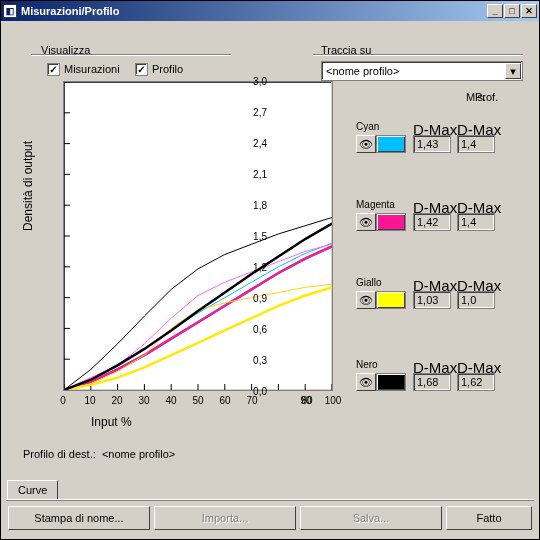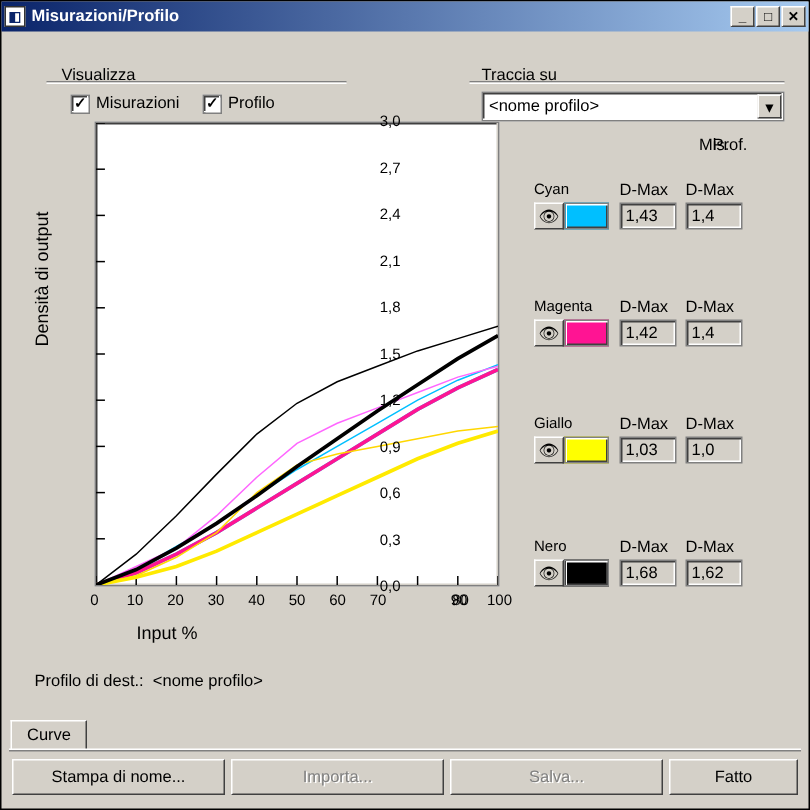--- a/index.html
+++ b/index.html
@@ -19,21 +19,21 @@
   .dropdown { position:absolute; height:20px; background:#fff; border:1px solid #808080; box-shadow: inset -1px -1px #fff, inset 1px 1px #404040; display:flex; align-items:center; padding-left:4px; }
   .dropdown .dd-arrow { position:absolute; right:1px; top:1px; bottom:1px; width:16px; background:#d4d0c8; border:1px solid #fff; border-right-color:#404040; border-bottom-color:#404040; display:flex;align-items:center;justify-content:center; }
   .plot-area { position:absolute; left:62px; top:60px; width:270px; height:310px; background:#fff; border:1px solid #808080; box-shadow: inset -1px -1px #d4d0c8, inset 1px 1px #404040; }
   .ylabel { position:absolute; left:20px; top:210px; transform: rotate(-90deg); transform-origin: left top; font-size:12px; }
   .xlabel { position:absolute; left:90px; top:394px; font-size:12px; }
   .tick-y { position:absolute; right:272px; font-size:10px; text-align:right; width:26px; }
   .tick-x { position:absolute; top:374px; font-size:10px; text-align:center; width:20px; }
   .legend-col-hdr { position:absolute; font-size:11px; }
   .ink-row { position:absolute; left:355px; width:170px; height:34px; }
   .ink-label { position:absolute; top:0; font-size:10px; }
-  .dmax-label { position:absolute; top:0; font-size:11px; }
+  .dmax-label { position:absolute; top:0; font-size:15px; }
   .eye-box { position:absolute; top:14px; left:0; width:20px; height:18px; background:#d4d0c8; border:1px solid #fff; border-right-color:#404040; border-bottom-color:#404040; display:flex;align-items:center;justify-content:center; font-size:11px; }
   .swatch { position:absolute; top:14px; left:20px; width:30px; height:18px; border:1px solid #808080; box-shadow: inset 1px 1px #fff, inset -1px -1px #404040; }
   .val-box { position:absolute; top:14px; height:18px; width:38px; background:#d4d0c8; border:1px solid #808080; box-shadow: inset 1px 1px #404040, inset -1px -1px #fff; padding-left:3px; line-height:16px; font-size:11px; }
   .dest-label { position:absolute; left:22px; top:427px; font-size:11px; }
   .tab { position:absolute; left:6px; top:459px; height:20px; padding:3px 10px 0 10px; background:#d4d0c8; border:1px solid #fff; border-right-color:#404040; border-bottom:none; font-size:11px; }
   .tabline { position:absolute; left:5px; right:5px; top:478px; height:1px; background:#fff; box-shadow:0 1px #808080; }
   .btn-bar { position:absolute; left:5px; right:5px; bottom:5px; top:483px; display:flex; }
   .btn { flex:1; margin:2px 2px; background:#d4d0c8; border:1px solid #fff; border-right-color:#404040; border-bottom-color:#404040; display:flex;align-items:center;justify-content:center; font-size:11px; height:24px; }
   .btn.disabled { color:#808080; text-shadow:1px 1px #fff; }
   svg.curves { position:absolute; left:0; top:0; width:100%; height:100%; }

